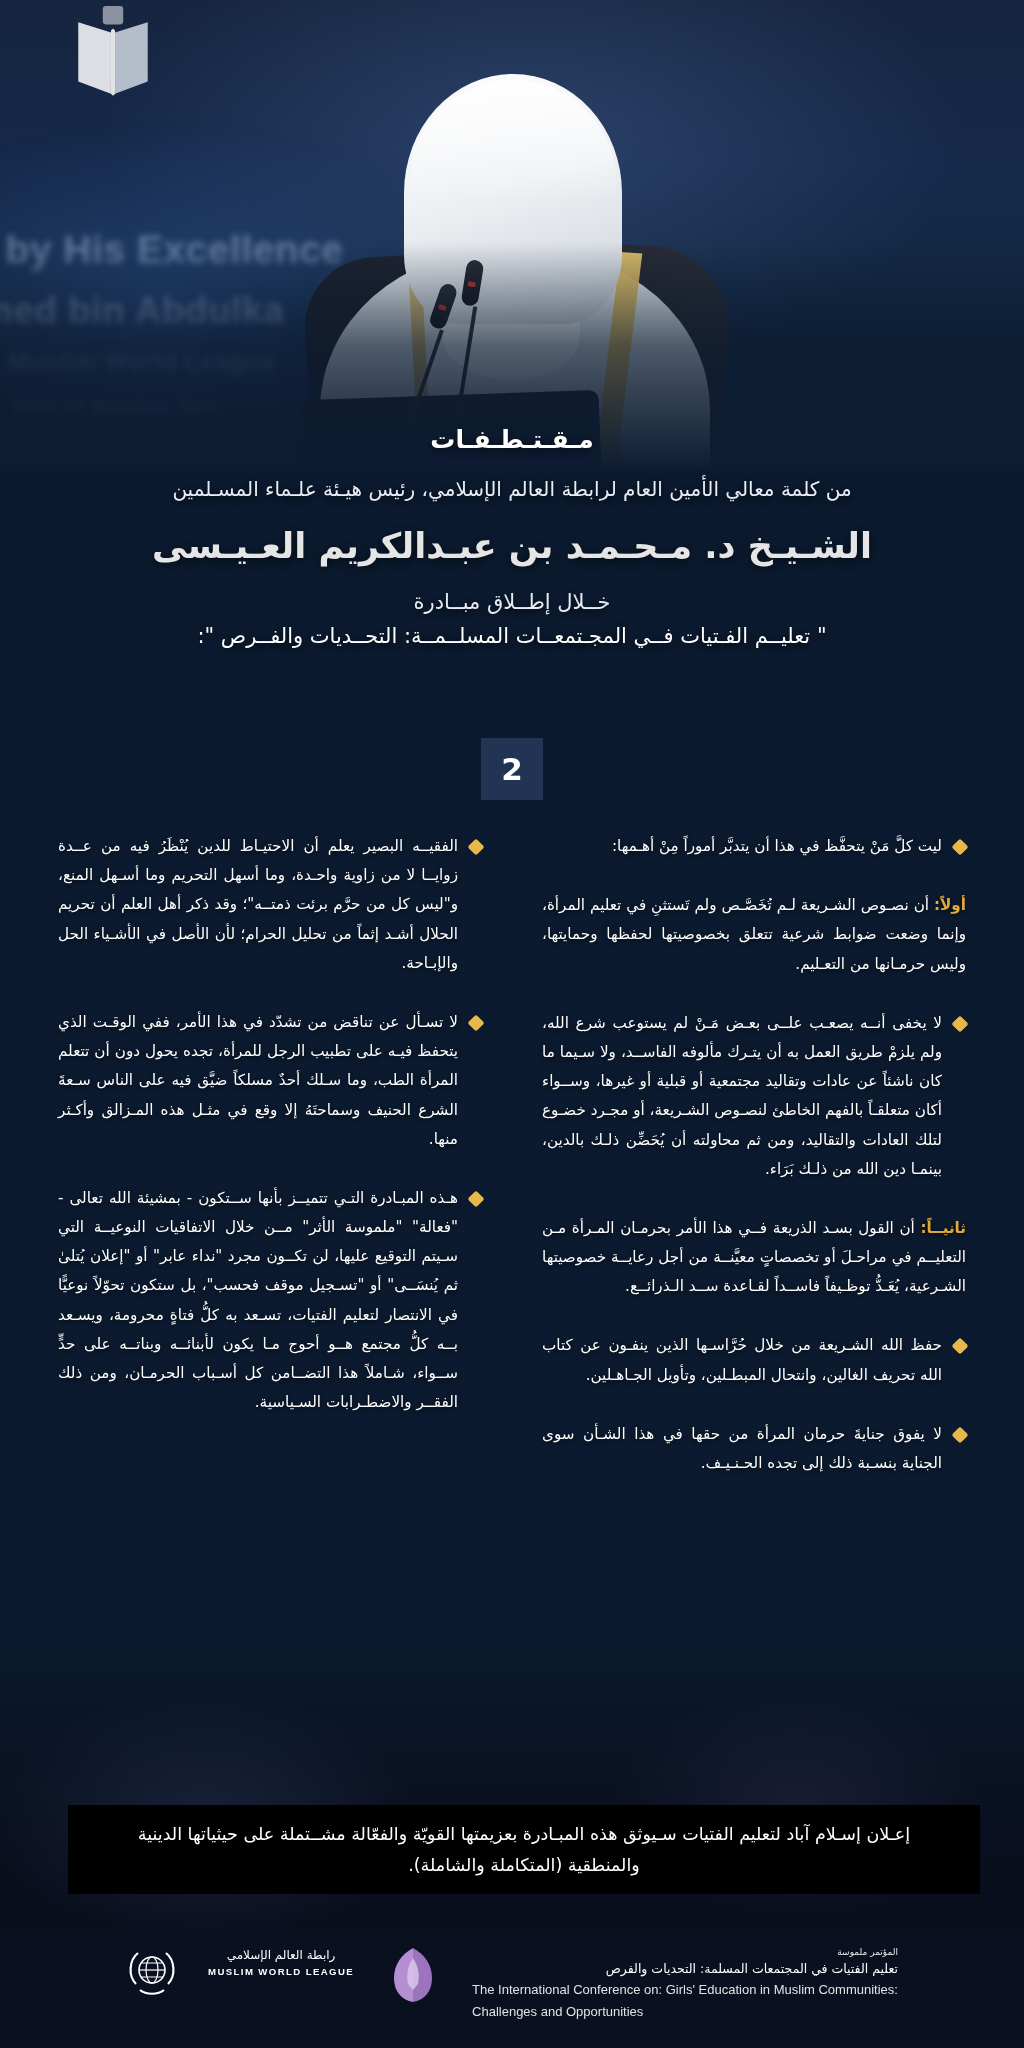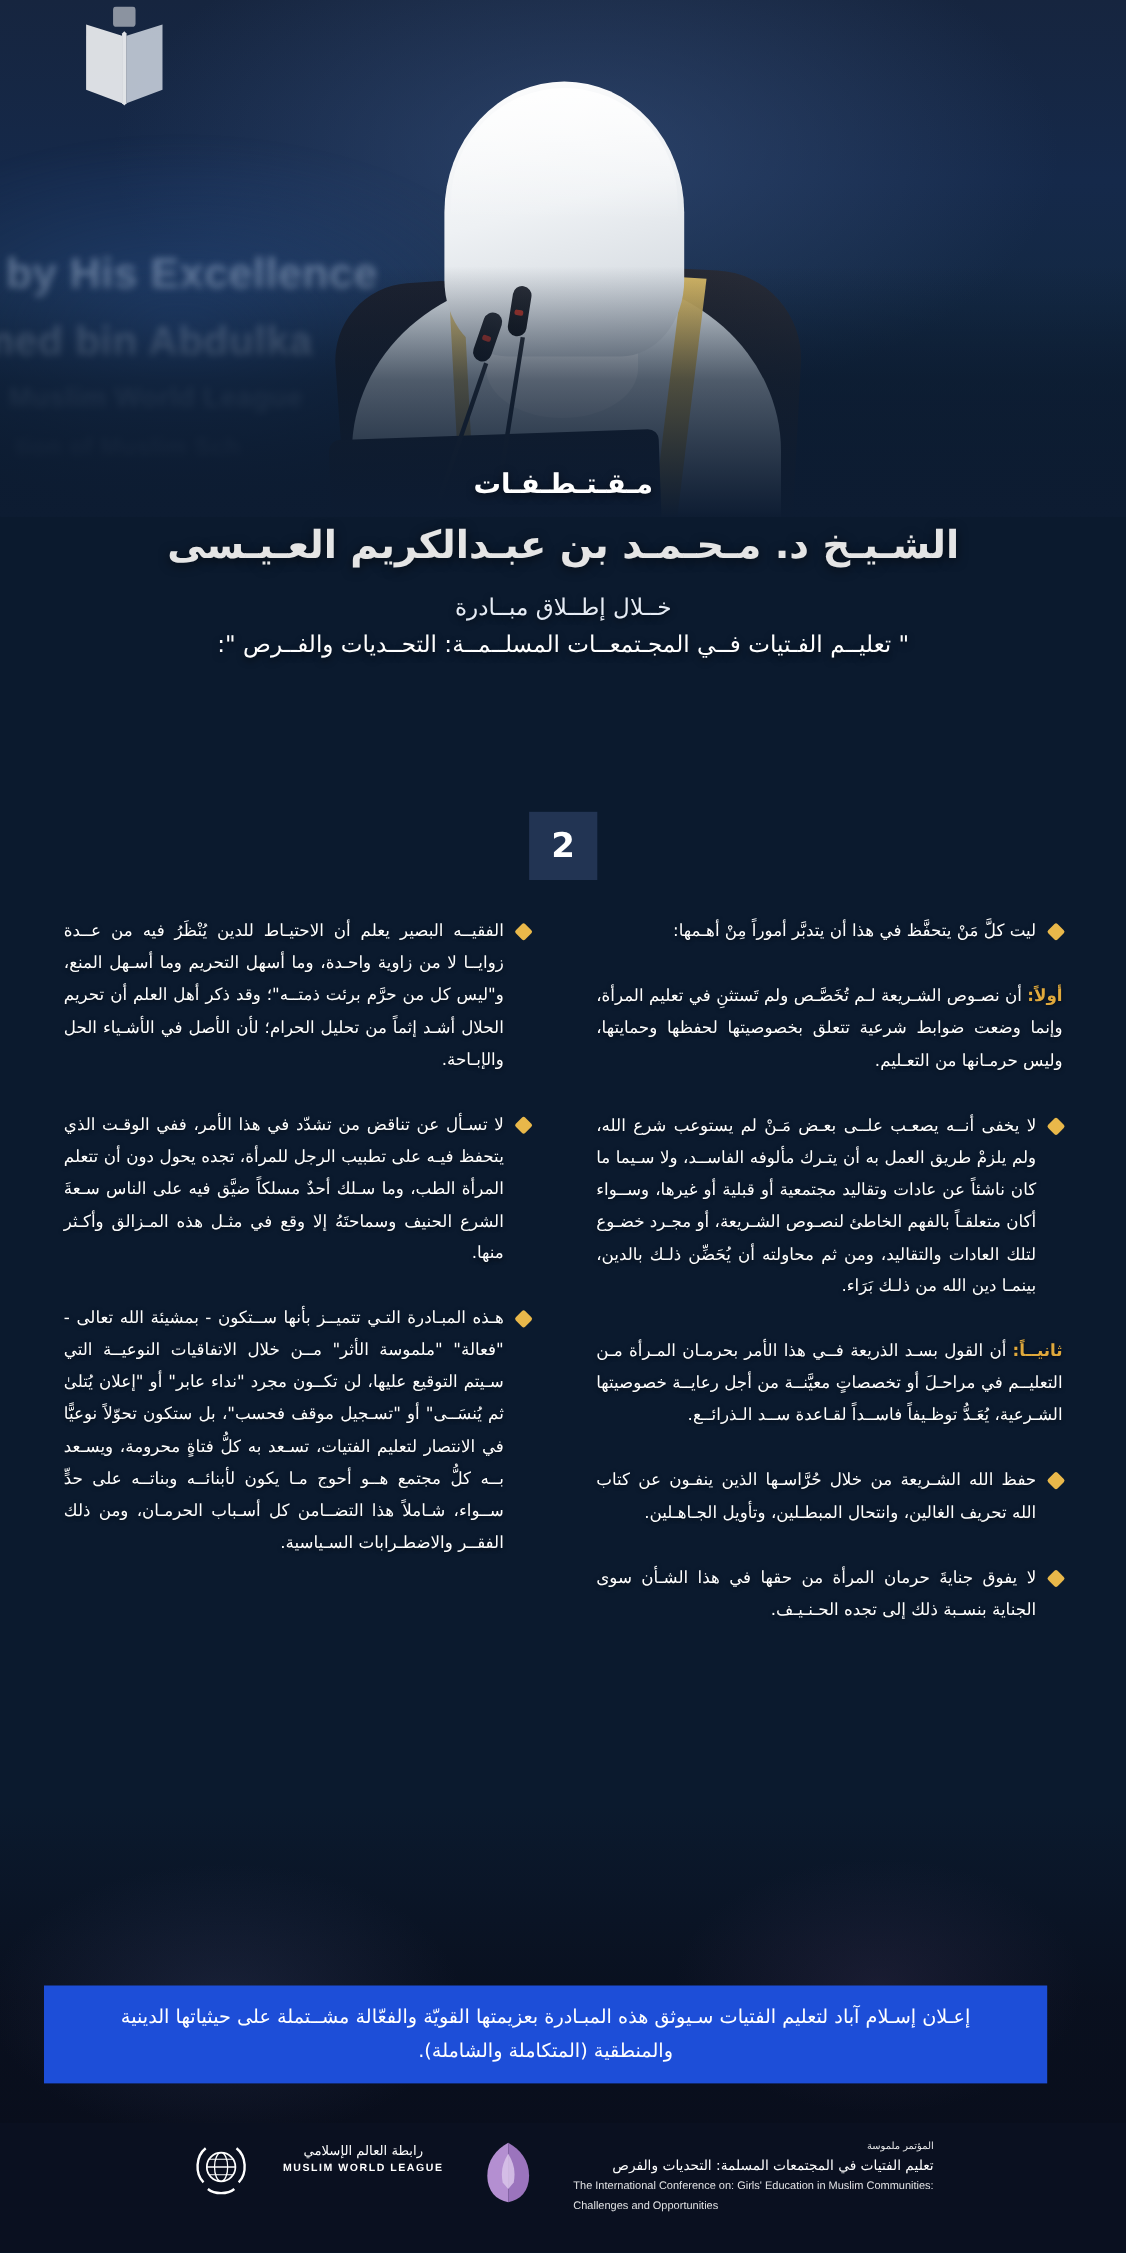--- a/index.html
+++ b/index.html
@@ -178,40 +178,40 @@
   .btxt {
     flex: 1 1 auto; color: #ffffff; font-size: 15.2px; line-height: 1.92;
     text-align: justify; text-align-last: center; letter-spacing: .1px;
     text-shadow: 0 1px 4px rgba(0,0,0,.55);
   }
   .btxt.just { text-align: justify; text-align-last: right; }
   .lead { color: #e0a93c; font-weight: 700; }
 
   
   .banner {
-    position: absolute; left: 40px; top: 1805px; width: 912px; min-height: 84px;
-    background: #1d4ed8; display: flex; align-items: center; justify-content: center;
+    position: absolute; left: 68px; top: 1805px; width: 912px; min-height: 84px;
+    background: #000000; display: flex; align-items: center; justify-content: center;
     padding: 14px 34px; text-align: center;
   }
   .banner span {
     color: #ffffff; font-size: 17.5px; line-height: 1.75; font-weight: 400;
     letter-spacing: .2px;
   }
 
   
   .footer {
     position: absolute; left: 0; top: 1930px; width: 1024px; height: 118px;
     background: #0a1020;
     display: flex; align-items: flex-start; justify-content: center; gap: 30px;
     padding-top: 14px;
   }
   .f-conf { text-align: right; color: #ffffff; direction: rtl; padding-top: 2px; }
   .f-conf .ar-sm { font-size: 9px; opacity: .9; line-height: 1.5; }
   .f-conf .ar-md { font-size: 12.5px; line-height: 1.5; }
-  .f-conf .en { font-size: 10px; direction: ltr; text-align: left; opacity: .88;
+  .f-conf .en { font-size: 13px; direction: ltr; text-align: left; opacity: .88;
     line-height: 1.45; margin-top: 3px; font-family: "Liberation Sans", sans-serif; }
   .f-tulip { width: 58px; height: 62px; position: relative; }
   .f-mwl { text-align: center; color: #fff; padding-top: 4px; }
   .f-mwl .ar { font-size: 12px; letter-spacing: .5px; }
   .f-mwl .en { font-size: 9.6px; letter-spacing: 1.4px; font-weight: 700;
     font-family: "Liberation Sans", sans-serif; margin-top: 4px; }
   .f-globe { width: 52px; height: 52px; position: relative; margin-top: 2px; }
 
   
   .crowd {
@@ -270,20 +270,21 @@
     <div class="mic mic2">
       <div class="head"></div>
         <div class="stem"></div>
     </div>
 
     <div class="hero-fade"></div>
   </div>
 
   <div class="title-block">
     <div class="kicker">مـقـتـطـفـات</div>
+    <div class="subline">من كلمة معالي الأمين العام لرابطة العالم الإسلامي، رئيس هيـئة علـماء المسـلمين</div>
     <div class="name">الشـيـخ د. مـحـمـد بن عبـدالكريم العـيـسى</div>
     <div class="during">خــلال إطــلاق مبــادرة</div>
     <div class="initiative">" تعليــم الفـتيات فــي المجـتمعــات المسلــمــة: التحــديات والفــرص ":</div>
   </div>
 
   <div class="badge">2</div>
 
   <div class="cols">
 
     <div class="col right">

